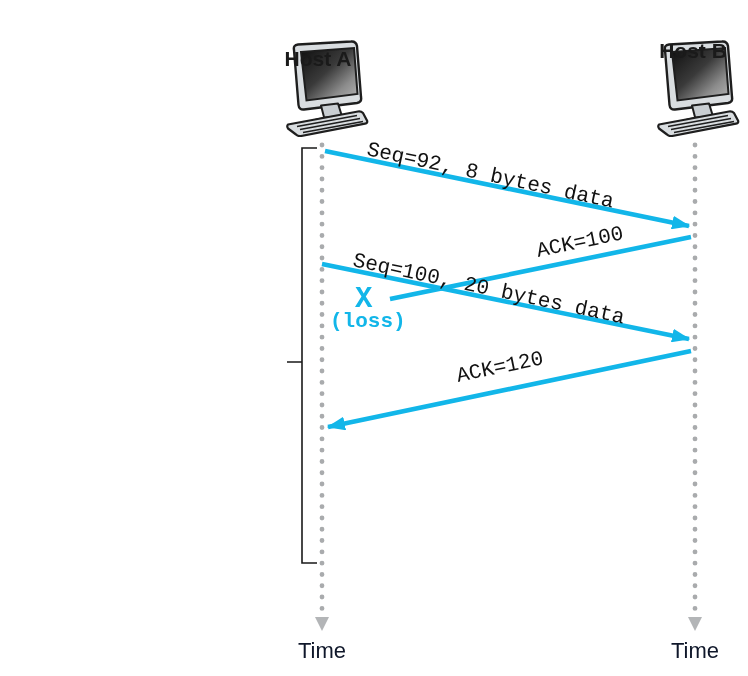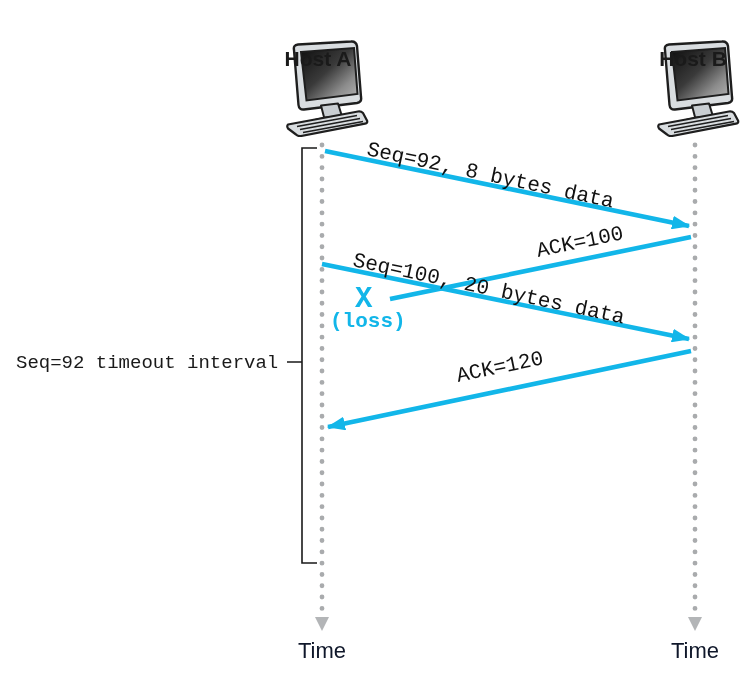--- a/index.html
+++ b/index.html
@@ -59,28 +59,27 @@
 
     <path d="M317,148 L302,148 L302,563 L317,563 M302,362 L287,362" fill="none" stroke="#1a1a1a" stroke-width="1.6"></path>
 
     <line x1="325" y1="151" x2="689" y2="226" stroke="#12b6e9" stroke-width="4.6" marker-end="url(#ah)"></line>
     <line x1="691" y1="237" x2="390" y2="299" stroke="#12b6e9" stroke-width="4.6"></line>
     <line x1="322" y1="264" x2="689" y2="339" stroke="#12b6e9" stroke-width="4.6" marker-end="url(#ah)"></line>
     <line x1="691" y1="351" x2="328" y2="427" stroke="#12b6e9" stroke-width="4.6" marker-end="url(#ah)"></line>
   </svg>
 
   <div class="abs host" style="left:283px;top:9px">Host A</div>
-  <div class="abs host" style="left:658px;top:9px">Host B</div>
+  <div class="abs host" style="left:658px;top:1px">Host B</div>
 
   <div class="abs mono msg rot-dn2" style="left:367px;top:138px">Seq=92, 8 bytes data</div>
   <div class="abs mono msg rot-up" style="left:537px;top:240px">ACK=100</div>
   <div class="abs mono msg rot-dn" style="left:353px;top:249px">Seq=100, 20 bytes data</div>
   <div class="abs mono msg rot-up" style="left:457px;top:365px">ACK=120</div>
 
   <div class="abs mono cyan-text xmark" style="left:355px;top:285px">X</div>
   <div class="abs mono cyan-text losslbl" style="left:330px;top:311px">(loss)</div>
 
-  <div class="abs mono timeout" style="left:16px;top:352px">Seq=92 timeout interval</div>
 
   <div class="abs time" style="left:295px;top:638px">Time</div>
   <div class="abs time" style="left:668px;top:638px">Time</div>
 
 </div>
 
 </body></html>

